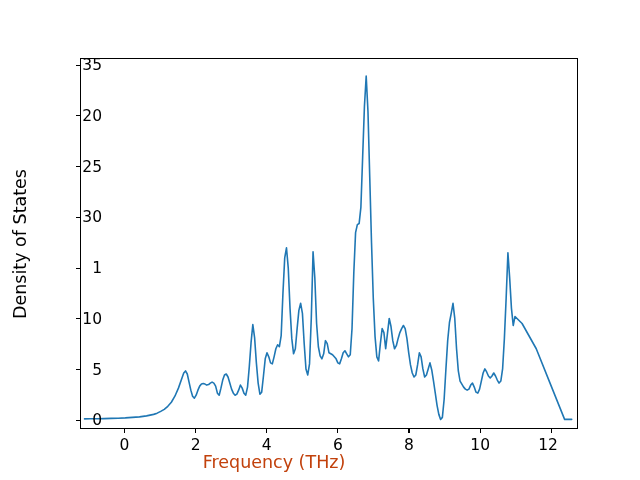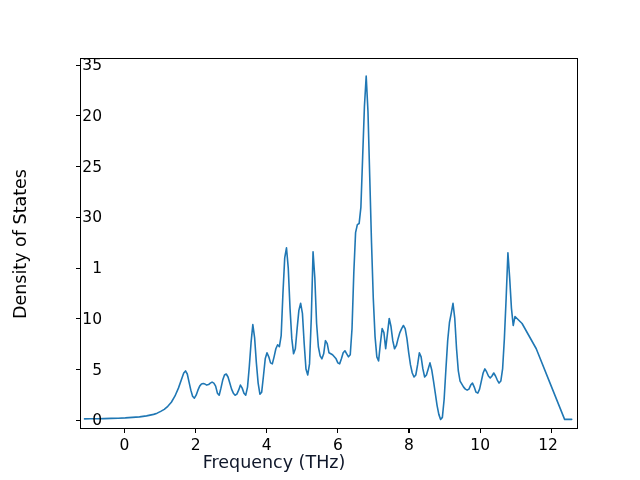--- a/index.html
+++ b/index.html
@@ -66,21 +66,21 @@
     height: 4px;
     background: #000000;
   }
   #xlabel {
     position: absolute;
     left: 0;
     width: 548px;
     top: 452px;
     text-align: center;
     font-size: 17.5px;
-    color: #0f172a;
+    color: #c2410c;
   }
   #ylabel-wrap {
     position: absolute;
     left: 0px;
     top: 58px;
     width: 40px;
     height: 371px;
   }
   #ylabel {
     position: absolute;

